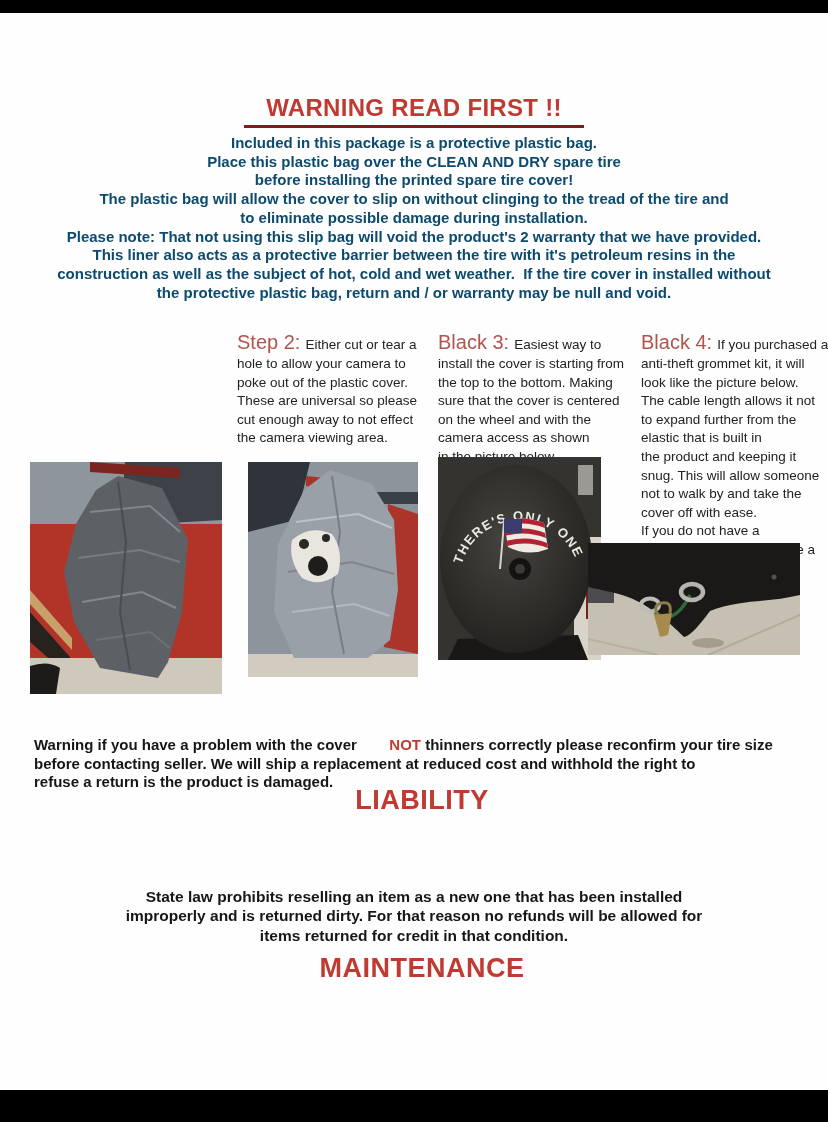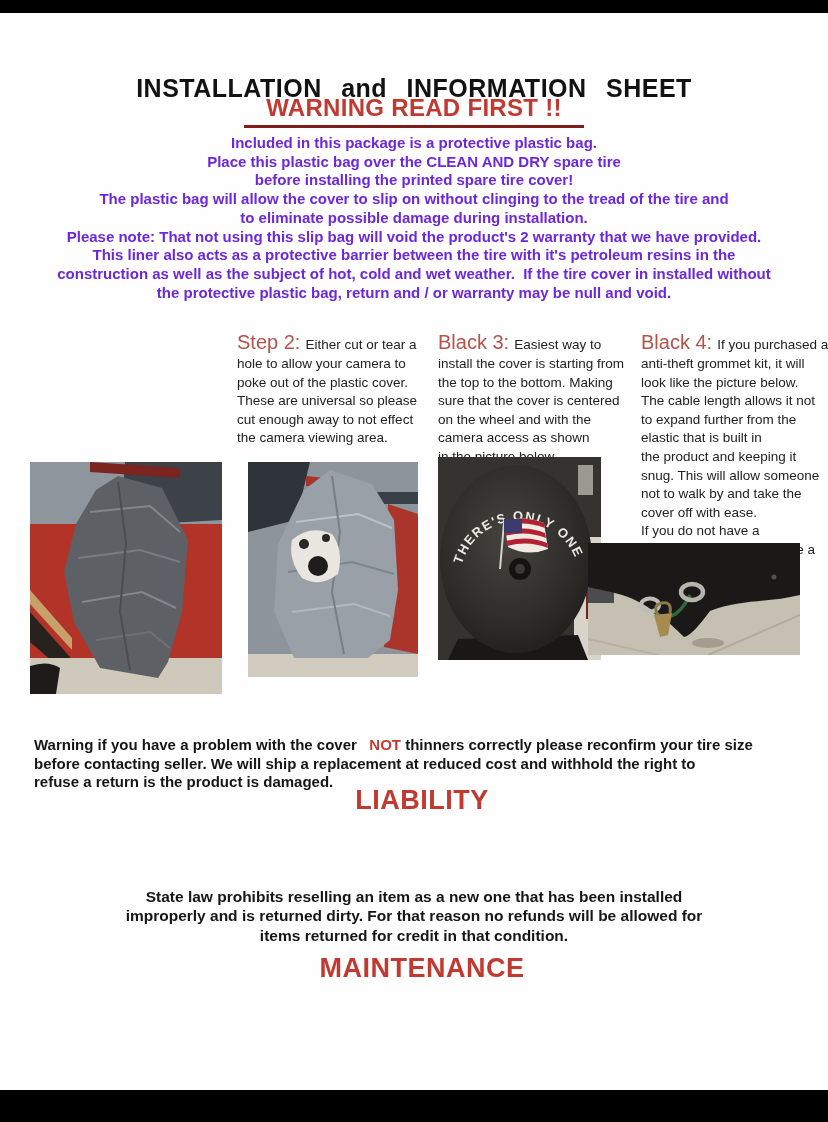--- a/index.html
+++ b/index.html
@@ -17,52 +17,51 @@
     position:absolute;top:44px;left:0;width:100%;text-align:center;
     font-size:25px;font-weight:700;color:#121212;letter-spacing:.5px;word-spacing:12px;
   }
   .warning-heading{position:absolute;top:81px;left:0;width:100%;text-align:center;}
   .warning-heading span{
     display:inline-block;font-size:24px;font-weight:700;color:#c13a32;
     border-bottom:3px solid #7f1d1d;padding:0 22px 3px 22px;letter-spacing:.3px;
   }
   .intro{
     position:absolute;top:121px;left:0;width:100%;text-align:center;
-    font-size:15px;font-weight:700;line-height:18.7px;color:#6d28d9;
+    font-size:15px;font-weight:700;line-height:18.7px;color:#0c4a6e;
     white-space:pre-wrap;
   }
   .step{position:absolute;top:318px;}
   .step-label{font-size:20px;color:#b2544c;margin-right:5px;}
   .step-text{font-size:13.5px;line-height:17.6px;color:#222;white-space:pre-wrap;}
   .photo{position:absolute;display:block;}
   .fit-warning{
     position:absolute;top:708px;left:34px;width:768px;
     font-size:15px;font-weight:700;line-height:18.6px;color:#161616;white-space:pre-wrap;
   }
-  .fit-warning .red{color:#c23b32;}
+  .fit-warning .red{color:#c23b32;margin-left:20px;}
   .section-heading{
     position:absolute;left:8px;width:100%;text-align:center;
     font-size:27px;font-weight:700;color:#c13a32;letter-spacing:.5px;
   }
   .section-para{
     position:absolute;left:14px;width:800px;text-align:center;
     font-size:15.5px;font-weight:700;line-height:19.3px;color:#161616;white-space:pre-wrap;
   }
   #liability-heading{top:772px;}
   #liability-p1{top:806px;}
   #liability-p2{top:874px;}
   #maintenance-heading{top:940px;}
   #maintenance-p{top:976px;}
 </style>
 </head>
 <body>
 
 <div class="sheet">
 
-  <h1 class="title">INSTALLATION and INFORMATION SHEET</h1>
 
   <div class="warning-heading">
     <span>WARNING READ FIRST !!</span>
   </div>
 
   <div class="intro">Included in this package is a protective plastic bag.
 Place this plastic bag over the CLEAN AND DRY spare tire
 before installing the printed spare tire cover!
 The plastic bag will allow the cover to slip on without clinging to the tread of the tire and
 to eliminate possible damage during installation.

